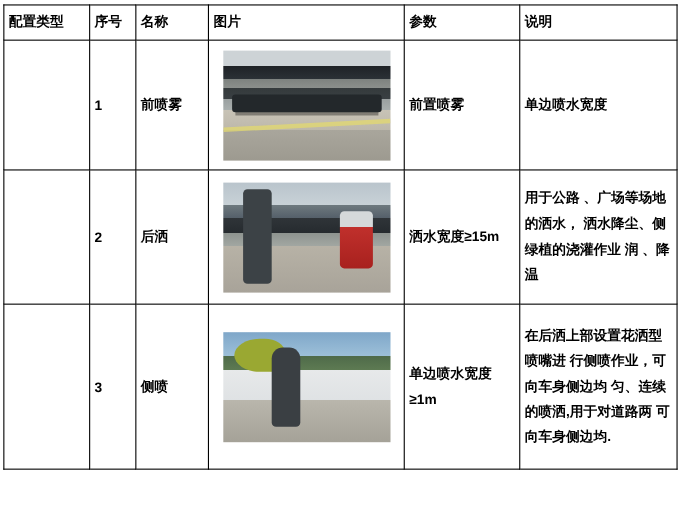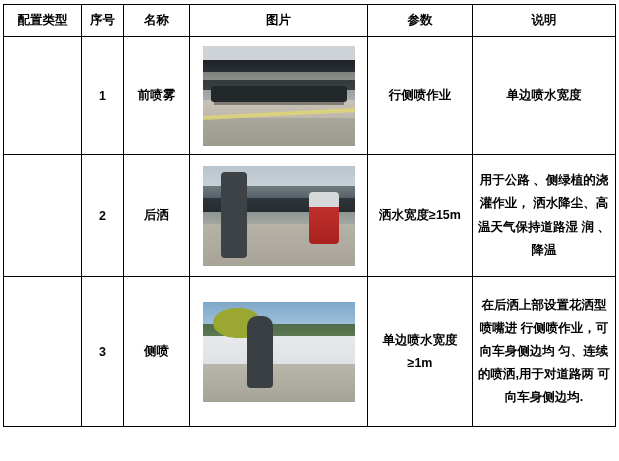--- a/index.html
+++ b/index.html
@@ -23,21 +23,21 @@
   }
   table.spec-table {
     border-collapse: collapse;
     width: 612px;
     margin-left: 3px;
     margin-top: 4px;
     table-layout: fixed;
   }
   table.spec-table td, table.spec-table th {
     border: 1px solid #000000;
-    text-align: center;
+    text-align: left;
     vertical-align: middle;
     font-size: 12.5px;
     font-weight: bold;
     padding: 2px 4px;
     box-sizing: border-box;
   }
   .col-type  { width: 78px; }
   .col-no    { width: 42px; }
   .col-name  { width: 66px; }
   .col-img   { width: 178px; }
@@ -180,32 +180,32 @@
       </tr>
     </thead>
     <tbody>
       <tr class="row-1">
         <td class="type-cell"></td>
         <td class="no-cell">1</td>
         <td class="name-cell">前喷雾</td>
         <td>
           <div class="photo photo-1"></div>
         </td>
-        <td class="param-cell">行侧喷作业</td>
+        <td class="param-cell">前置喷雾</td>
         <td class="desc-cell">单边喷水宽度</td>
       </tr>
       <tr class="row-2">
         <td class="type-cell"></td>
         <td class="no-cell">2</td>
         <td class="name-cell">后洒</td>
         <td>
           <div class="photo photo-2"></div>
         </td>
         <td class="param-cell">洒水宽度≥15m</td>
-        <td class="desc-cell">用于公路 、侧绿植的浇灌作业，  洒水降尘、高温天气保持道路湿  润 、降温</td>
+        <td class="desc-cell">用于公路 、广场等场地的洒水，  洒水降尘、侧绿植的浇灌作业  润 、降温</td>
       </tr>
       <tr class="row-3">
         <td class="type-cell"></td>
         <td class="no-cell">3</td>
         <td class="name-cell">侧喷</td>
         <td>
           <div class="photo photo-3"></div>
         </td>
         <td class="param-cell">单边喷水宽度 ≥1m</td>
         <td class="desc-cell">在后洒上部设置花洒型喷嘴进 行侧喷作业，可向车身侧边均 匀、连续的喷洒,用于对道路两 可向车身侧边均.</td>

